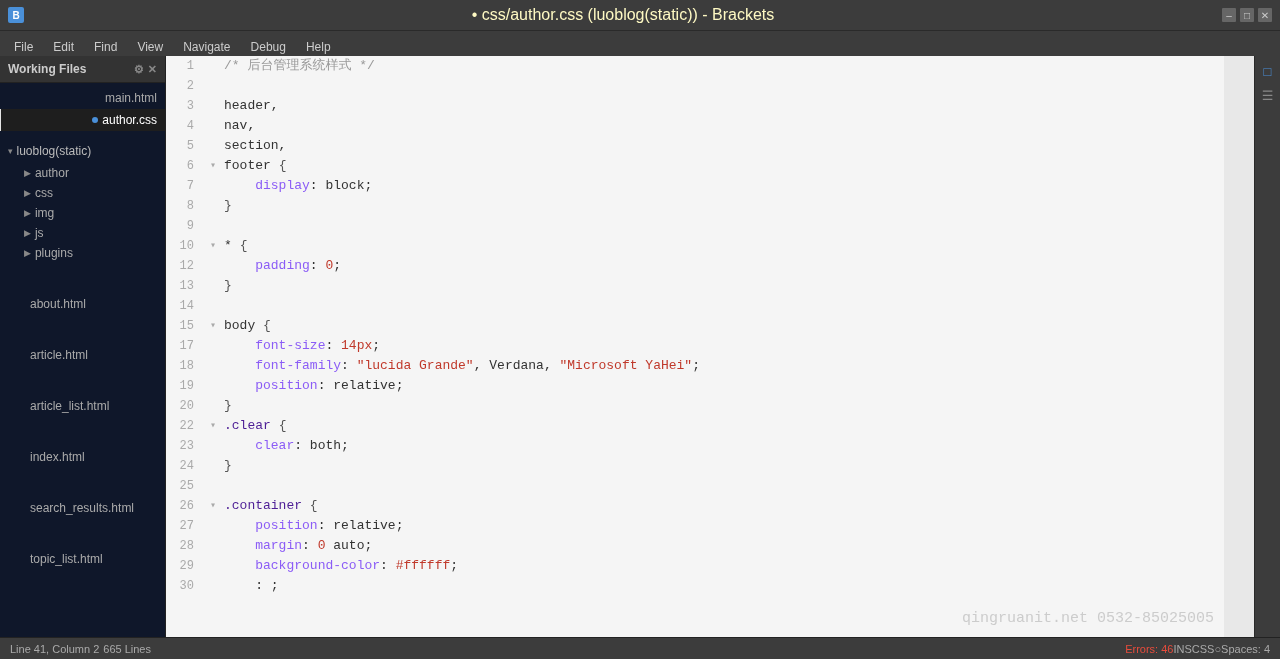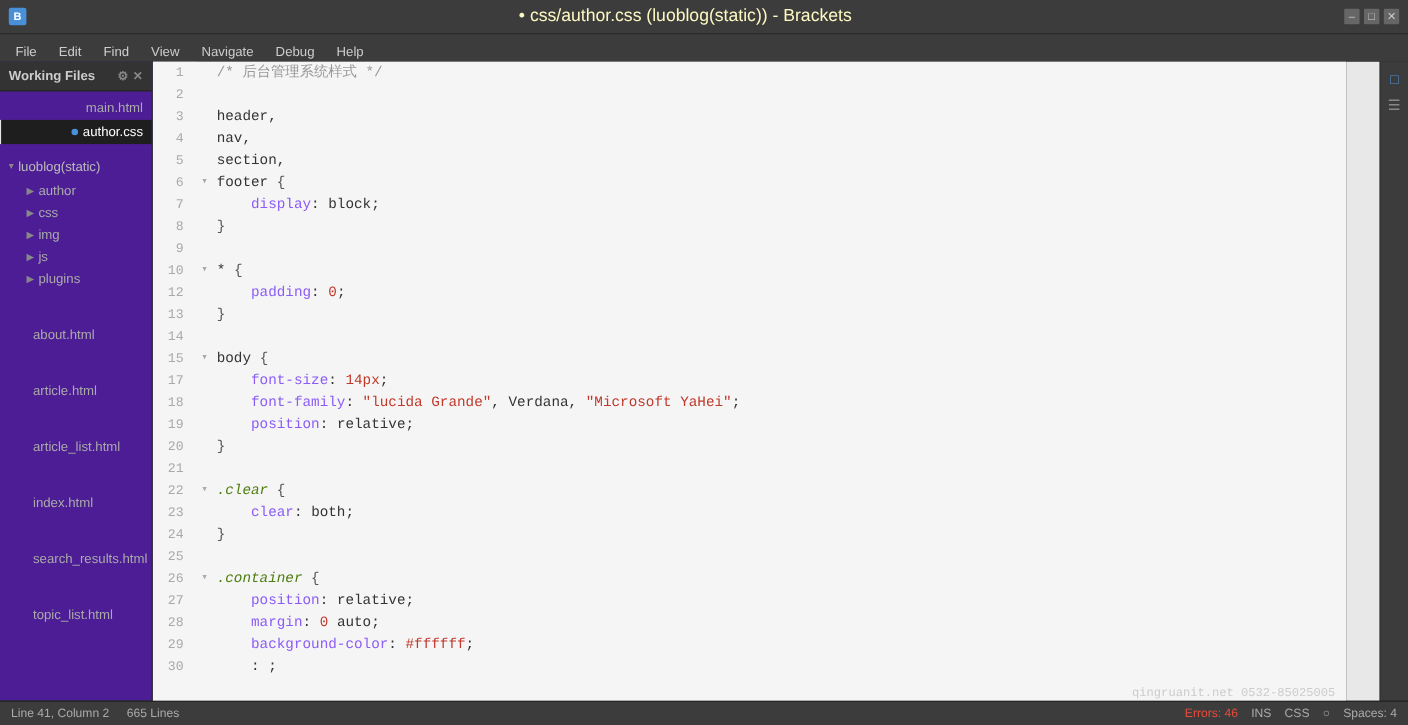--- a/index.html
+++ b/index.html
@@ -41,22 +41,22 @@
 
     
     .main-layout {
       display: flex;
       flex: 1;
       overflow: hidden;
     }
 
     
     .sidebar {
-      width: 139px;
-      background: #4c1d95;
+      width: 166px;
+      background: #0f172a;
       display: flex;
       flex-direction: column;
       flex-shrink: 0;
       overflow-y: auto;
       border-right: 1px solid #222;
     }
 
     .sidebar-section-header {
       display: flex;
       align-items: center;
@@ -171,21 +171,21 @@
       color: #333;
     }
 
     
     .c-comment { color: #999; }
     .c-selector { color: #333; }
     .c-brace { color: #555; }
     .c-property { color: #8b5cf6; }
     .c-value { color: #333; }
     .c-string { color: #c0392b; }
-    .c-class { color: #4d7c0f; font-style: italic; }
+    .c-class { color: #4c1d95; }
     .c-number { color: #c0392b; }
 
     
     .right-panel {
       width: 26px;
       background: #3c3c3c;
       display: flex;
       flex-direction: column;
       align-items: center;
       padding-top: 4px;
@@ -211,42 +211,42 @@
       background: #3c3c3c;
       display: flex;
       align-items: center;
       justify-content: space-between;
       padding: 0 10px;
       font-size: 11px;
       color: #aaa;
       flex-shrink: 0;
       border-top: 1px solid #222;
     }
-    .status-left { display: flex; gap: 16px; }
-    .status-right { display: flex; gap: 12px; align-items: center; }
+    .status-left { display: flex; gap: 4px; }
+    .status-right { display: flex; gap: 0; align-items: center; }
     .status-error { color: #e74c3c; }
 
     
     .code-editor::-webkit-scrollbar { width: 8px; }
     .code-editor::-webkit-scrollbar-track { background: #e8e8e8; }
     .code-editor::-webkit-scrollbar-thumb { background: #bbb; border-radius: 4px; }
 
     
     .minimap {
       width: 30px;
       background: #e8e8e8;
       position: relative;
       flex-shrink: 0;
     }
 
     .watermark {
       position: absolute;
-      bottom: 0;
+      bottom: 10px;
       right: 10px;
-      font-size: 11px;
+      font-size: 15px;
       color: #ccc;
       pointer-events: none;
     }
   </style>
 </head>
 <body>
 
 <div class="title-bar">
   <div class="title-bar-left">
     <div class="app-icon">B</div>
@@ -433,25 +433,20 @@
         <div class="line-fold"></div>
         <div class="line-content">    <span class="c-property">position</span>: <span class="c-value">relative</span>;</div>
       </div>
 
       <div class="code-line">
         <div class="line-num">20</div>
         <div class="line-fold"></div>
         <div class="line-content"><span class="c-brace">}</span></div>
       </div>
 
-      <div class="code-line">
-        <div class="line-num">21</div>
-        <div class="line-fold"></div>
-        <div class="line-content"></div>
-      </div>
 
       <div class="code-line">
         <div class="line-num">22</div>
         <div class="line-fold">▾</div>
         <div class="line-content"><span class="c-class">.clear</span> <span class="c-brace">{</span></div>
       </div>
 
       <div class="code-line">
         <div class="line-num">23</div>
         <div class="line-fold"></div>

